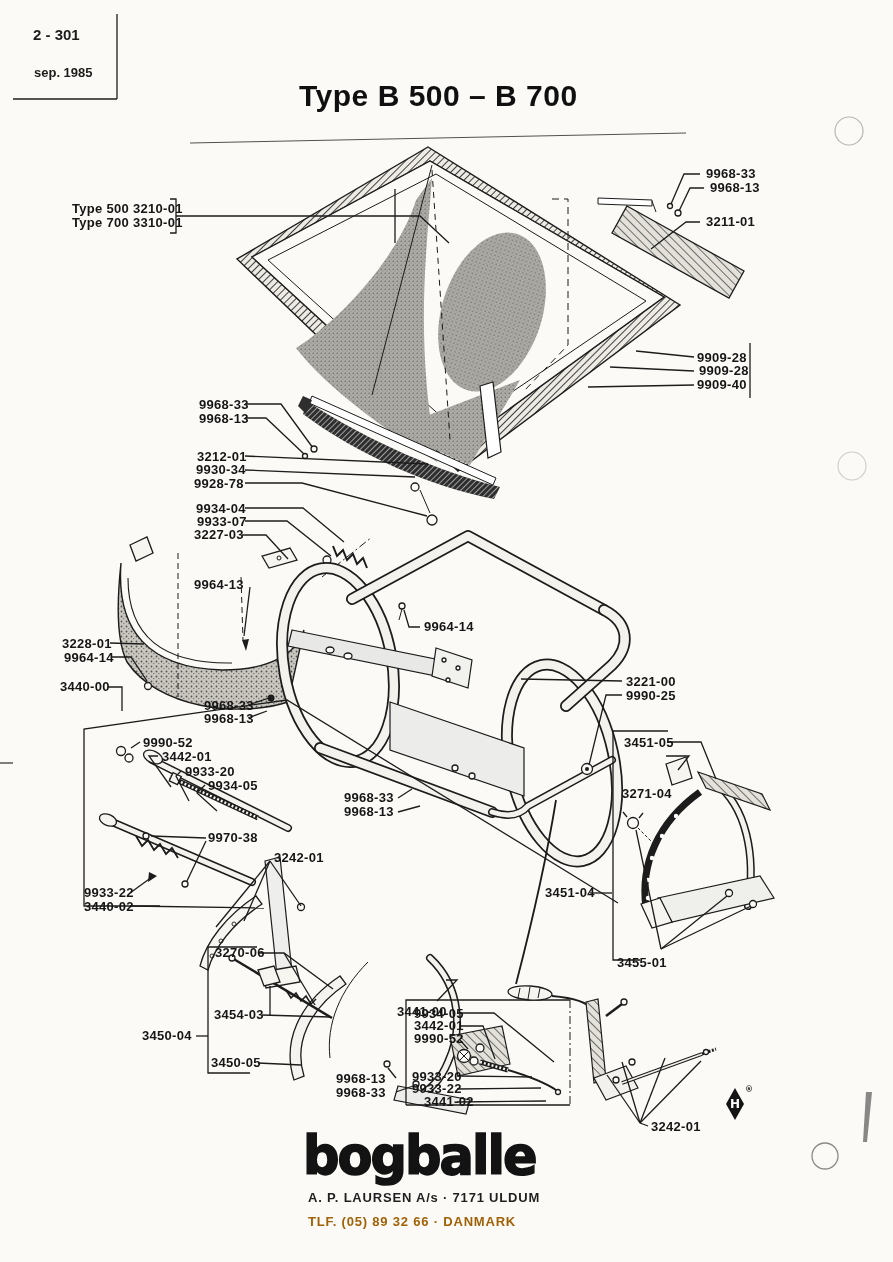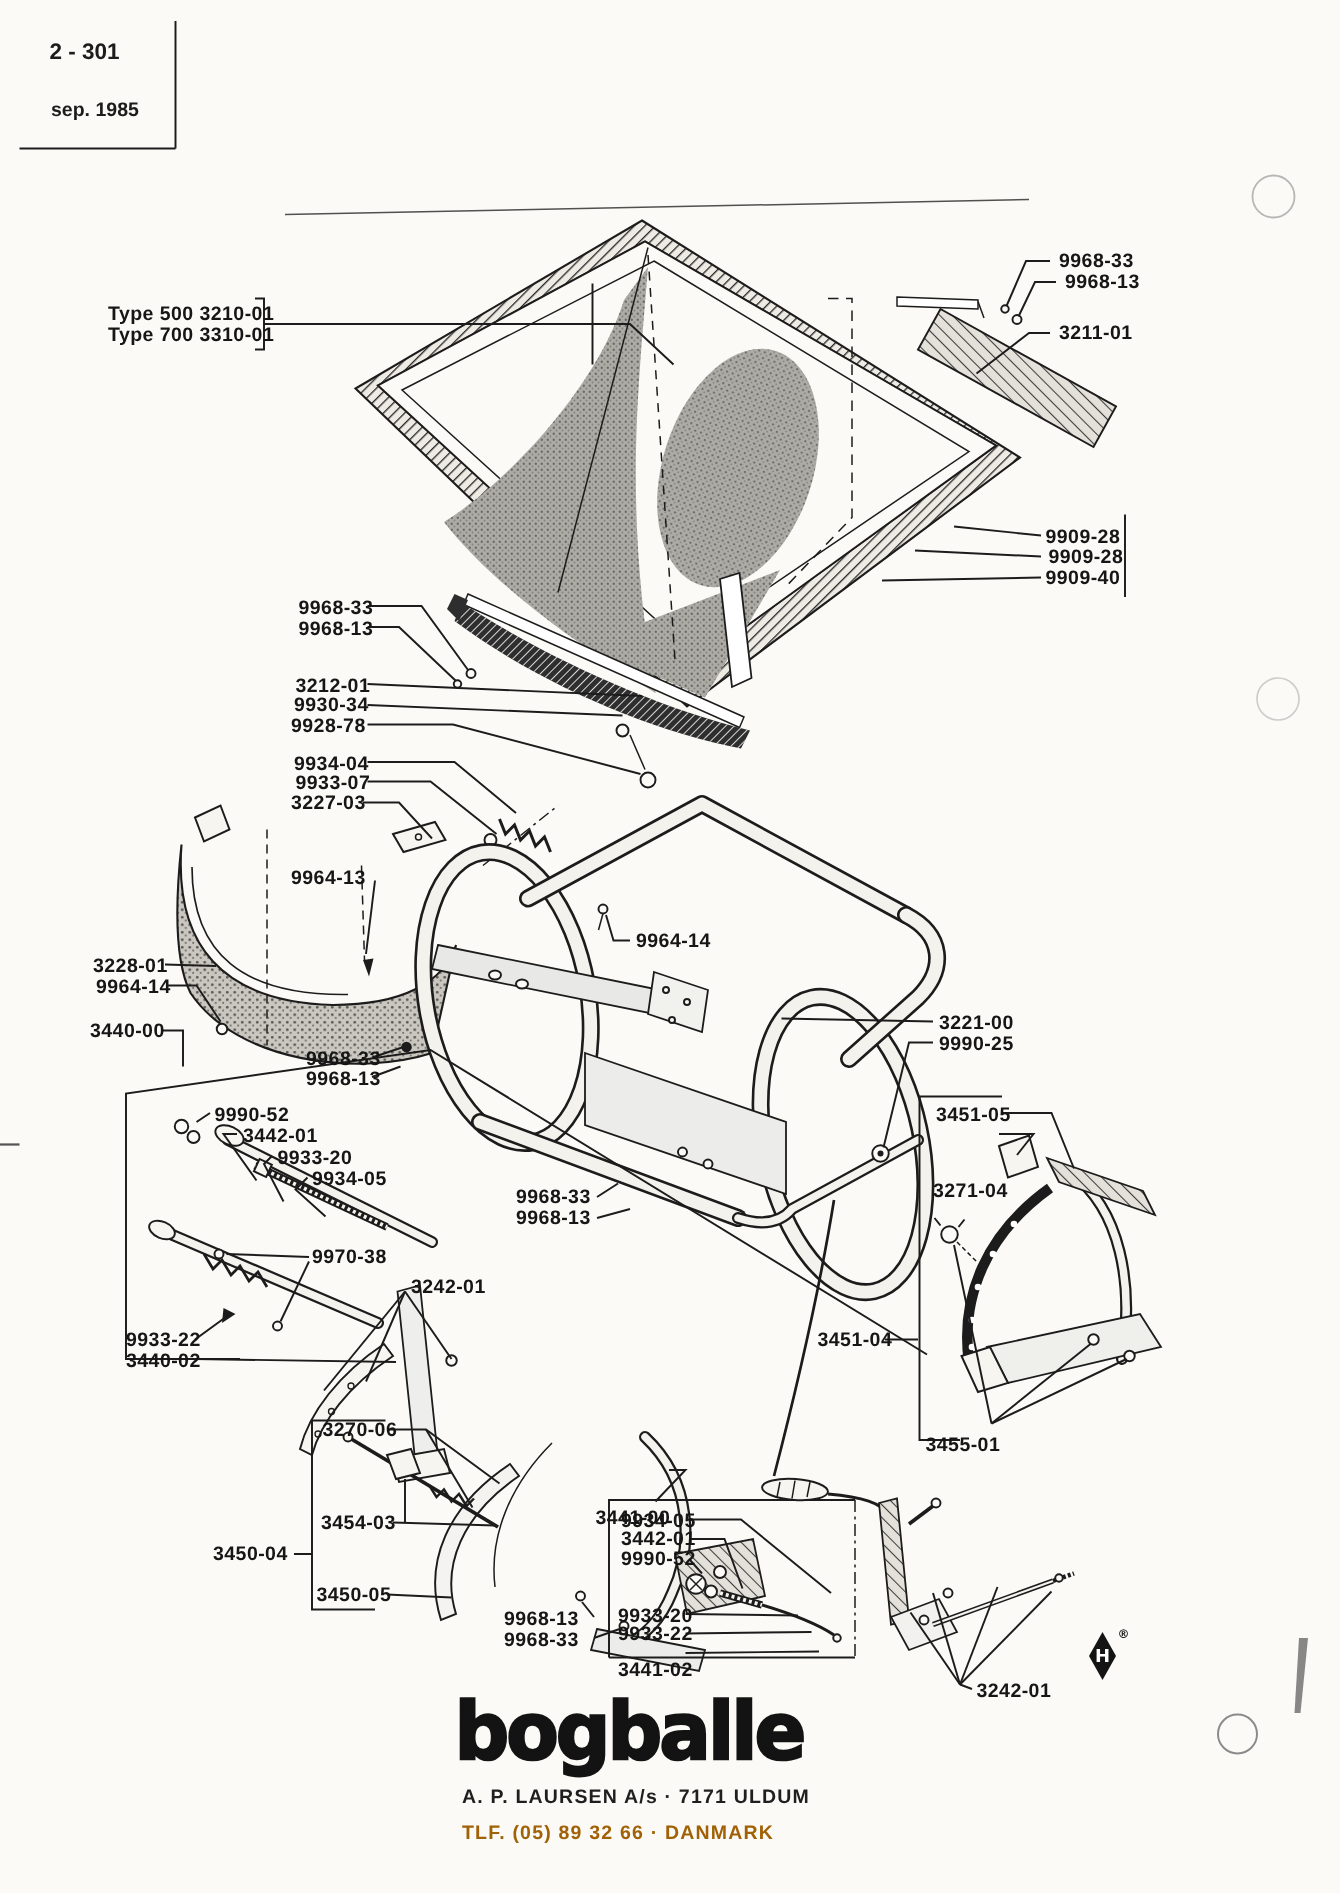--- a/index.html
+++ b/index.html
@@ -324,20 +324,21 @@
       <line x1="640" y1="1123" x2="607" y2="1075" class="ln"></line>
       <line x1="640" y1="1123" x2="622" y2="1062" class="ln"></line>
       <line x1="640" y1="1123" x2="665" y2="1058" class="ln"></line>
       <line x1="640" y1="1123" x2="701" y2="1061" class="ln"></line>
     </g>
   </svg>
 
   <div class="ref">2 - 301</div>
   <div class="refdate">sep. 1985</div>
 
+  <h1 class="title">Type B 500 – B 700</h1>
 
   <div class="labels">
       <div class="plabel" style="left: 706px; top: 167px;">9968-33</div>
       <div class="plabel" style="left: 710px; top: 181px;">9968-13</div>
       <div class="plabel" style="left: 706px; top: 215px;">3211-01</div>
       <div class="plabel" style="left: 72px; top: 202px;">Type 500 3210-01</div>
       <div class="plabel" style="left: 72px; top: 216px;">Type 700 3310-01</div>
       <div class="plabel" style="left: 697px; top: 351px;">9909-28</div>
       <div class="plabel" style="left: 699px; top: 364px;">9909-28</div>
       <div class="plabel" style="left: 697px; top: 378px;">9909-40</div>
@@ -377,21 +378,21 @@
       <div class="plabel" style="left: 142px; top: 1029px; text-align: right;">3450-04</div>
       <div class="plabel" style="left: 211px; top: 1056px;">3450-05</div>
       <div class="plabel" style="left: 336px; top: 1072px;">9968-13</div>
       <div class="plabel" style="left: 336px; top: 1086px;">9968-33</div>
       <div class="plabel" style="left: 397px; top: 973px; margin-top: 32px;">3441-00</div>
       <div class="plabel" style="left: 414px; top: 1007px;">9934-05</div>
       <div class="plabel" style="left: 414px; top: 1019px;">3442-01</div>
       <div class="plabel" style="left: 414px; top: 1032px;">9990-52</div>
       <div class="plabel" style="left: 412px; top: 1070px;">9933-20</div>
       <div class="plabel" style="left: 412px; top: 1082px;">9933-22</div>
-      <div class="plabel" style="left: 412px; top: 1095px; margin-top: 11px;">3441-02</div>
+      <div class="plabel" style="left: 424px; top: 1095px;">3441-02</div>
       <div class="plabel" style="left: 651px; top: 1120px;">3242-01</div>
     </div>
 
   <div class="logo">bogballe</div>
   <div class="addr">A. P. LAURSEN A/s · 7171 ULDUM</div>
   <div class="tel">TLF. (05) 89 32 66  ·  DANMARK</div>
 
   <div class="dmark">
     <div class="dsq"></div>
     <div class="dh">H</div>

